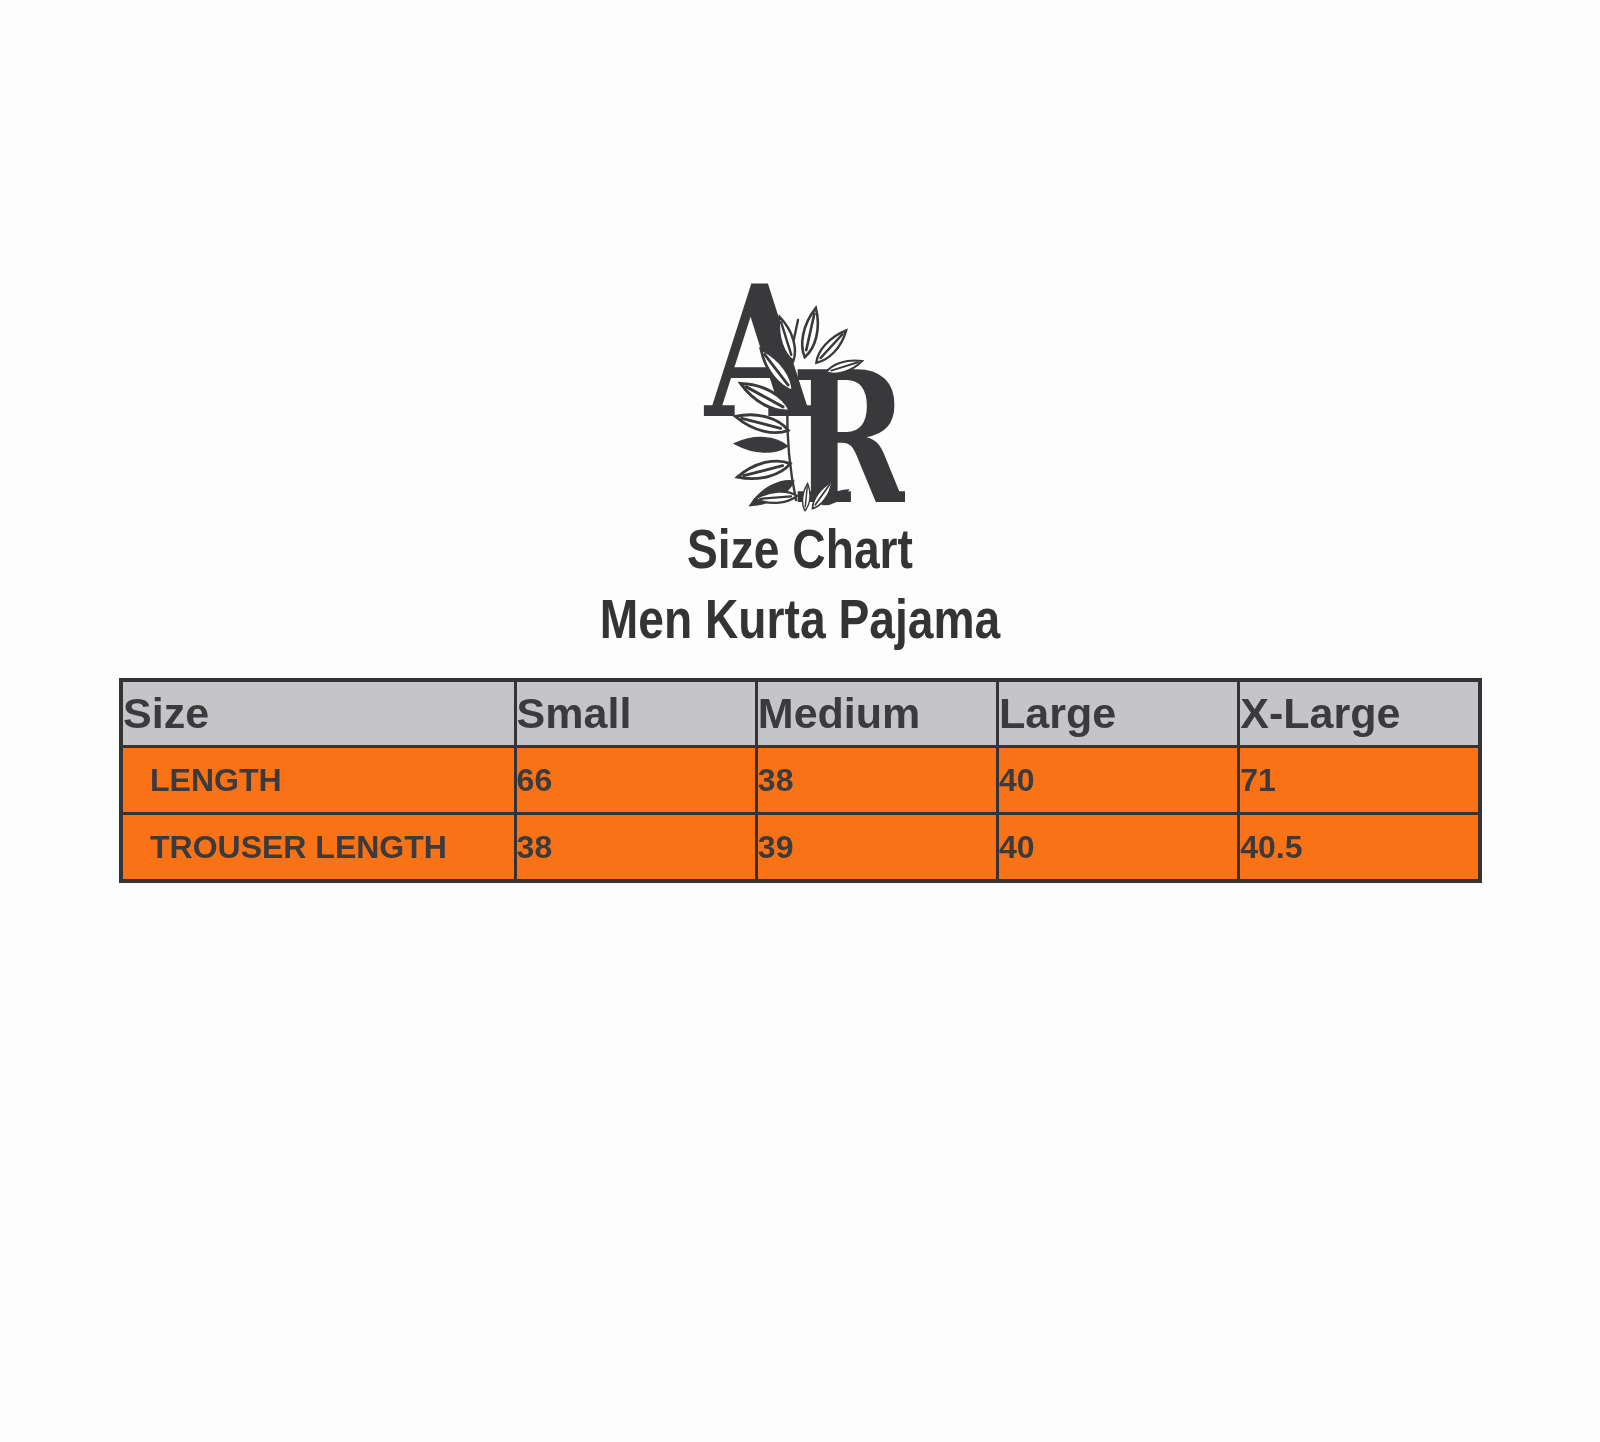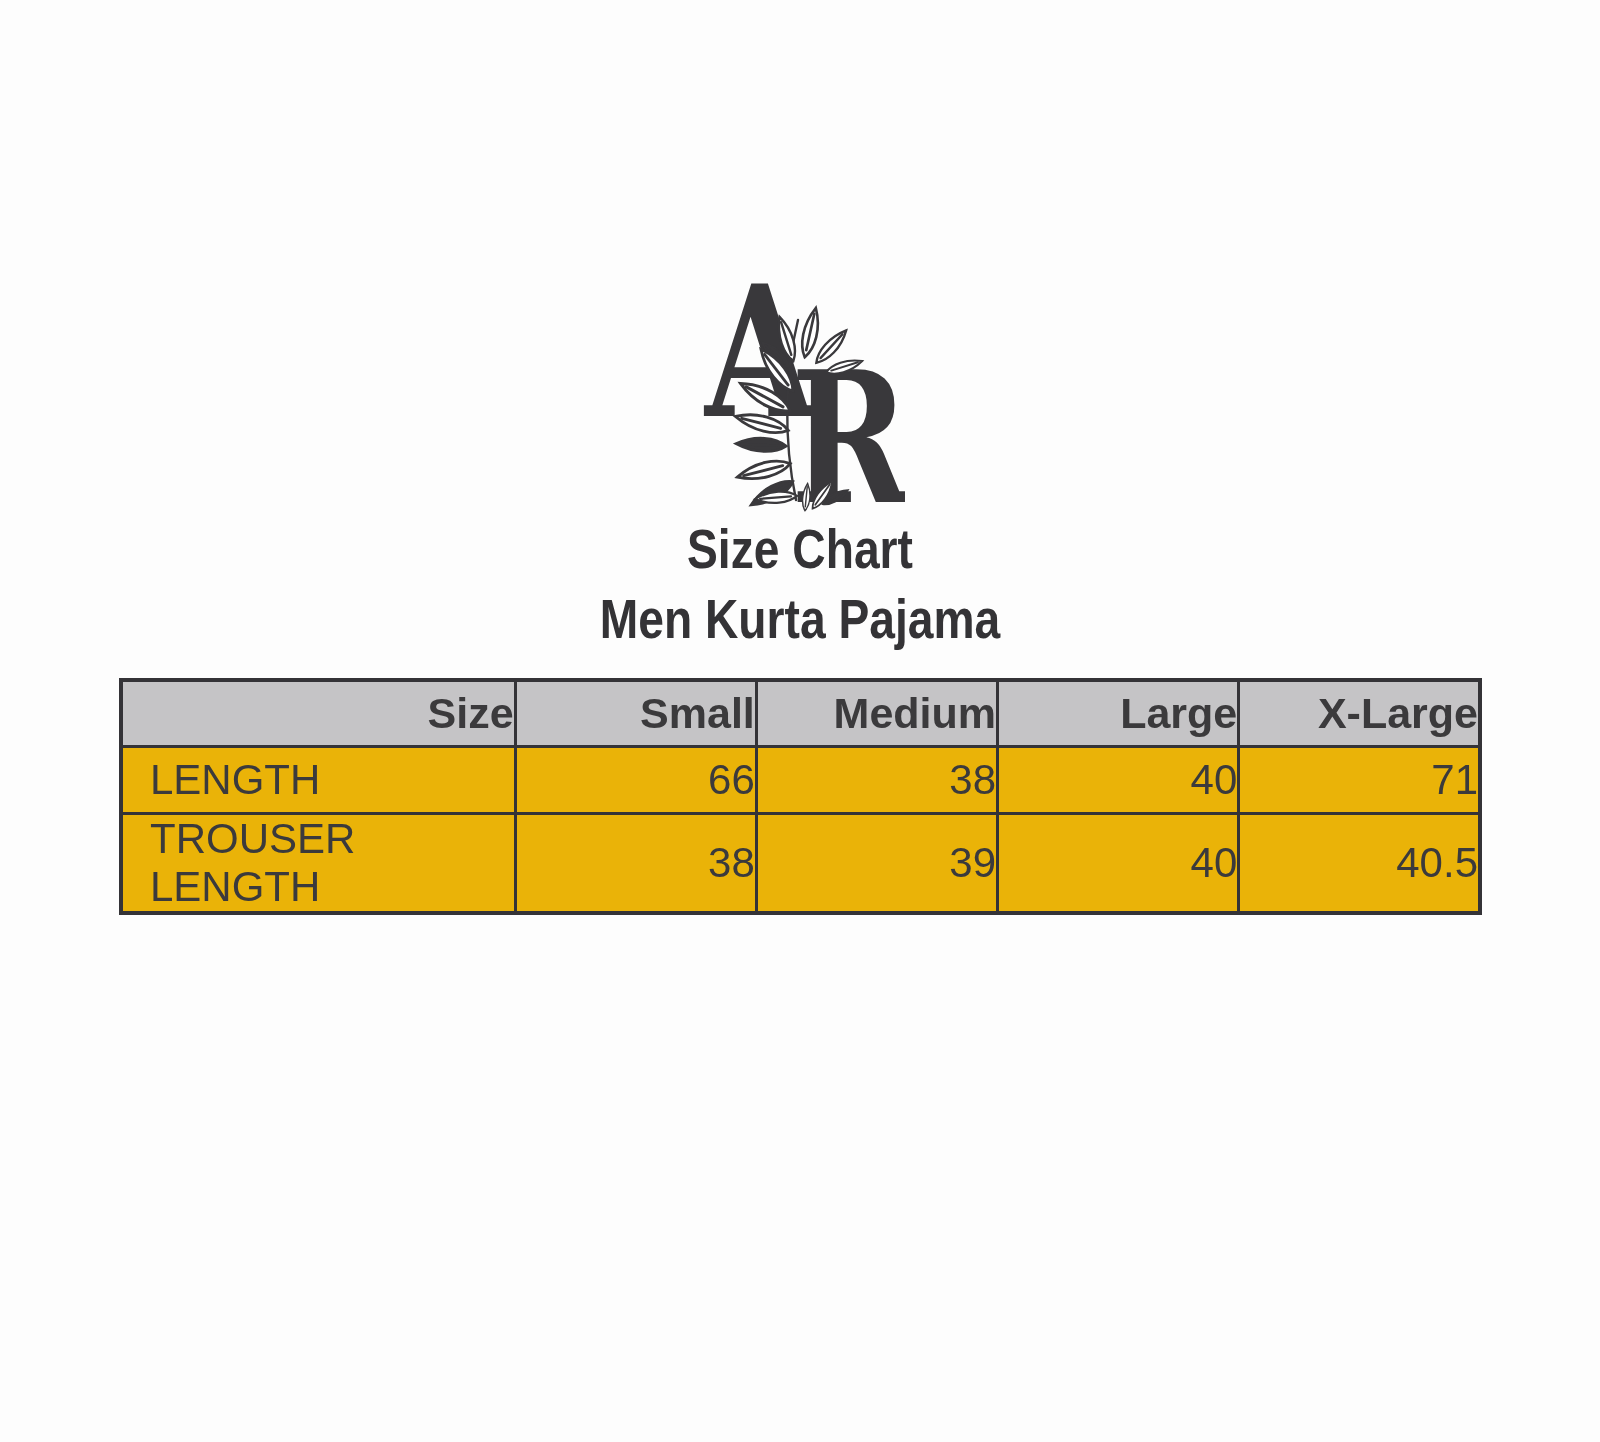--- a/index.html
+++ b/index.html
@@ -64,36 +64,36 @@
     top: 678px;
     width: 1363px;
     border-collapse: collapse;
     table-layout: fixed;
     color: var(--text-color, #3b3a3c);
     border: 4px solid var(--border-color, #343337);
   }
   .size-table th,
   .size-table td {
     border: 3px solid var(--border-color, #343337);
-    text-align: right;
+    text-align: left;
     vertical-align: middle;
     padding: 0;
     overflow: hidden;
   }
   .size-table th {
     height: 63px;
     background: var(--header-bg, #c5c4c6);
     font-size: 43px;
     font-weight: 700;
   }
   .size-table td {
     height: 64px;
-    background: #eab308;
-    font-size: 42px;
-    font-weight: 400;
+    background: #f97316;
+    font-size: 32px;
+    font-weight: 700;
   }
   .size-table td.row-label {
     text-align: left;
     padding-left: 27px;
   }
   col.c-label { width: 29%; }
   col.c-val   { width: 17.75%; }
 </style>
 </head>
 <body>

